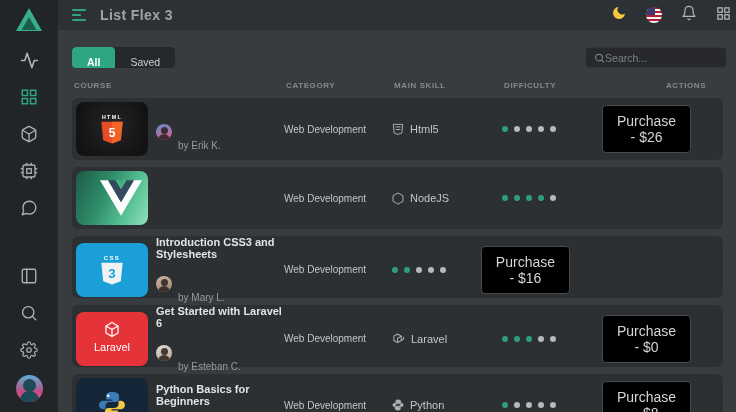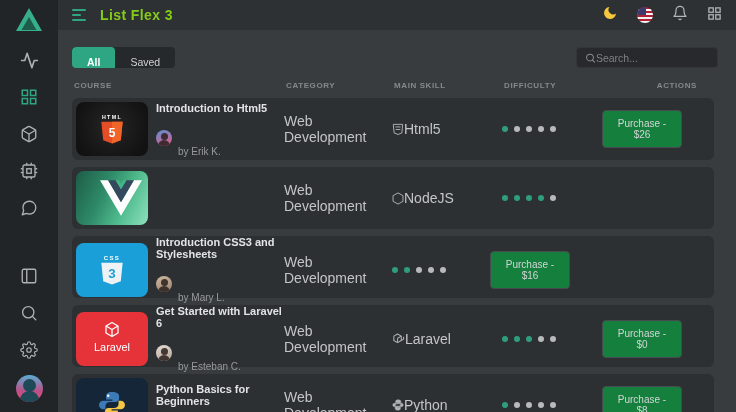--- a/index.html
+++ b/index.html
@@ -31,21 +31,21 @@
   .main { flex:1; display:flex; flex-direction:column; }
   .topbar {
     height:30px; background:#2e3134; display:flex; align-items:center;
     padding:0 16px 0 14px; flex:none;
   }
   .hamburger { display:flex; flex-direction:column; gap:3px; cursor:pointer; }
   .hamburger i { display:block; height:2px; background:#2fa683; border-radius:1px; }
   .hamburger i:nth-child(1){ width:14px; }
   .hamburger i:nth-child(2){ width:9px; }
   .hamburger i:nth-child(3){ width:14px; }
-  .page-title { font-size:14px; font-weight:700; letter-spacing:.4px; color:#84cc16; margin-left:14px; }
+  .page-title { font-size:14px; font-weight:700; letter-spacing:.4px; color:#a3a3a3; margin-left:14px; }
   .topbar-actions { margin-left:auto; display:flex; align-items:center; gap:19px; }
   .topbar-actions > * { cursor:pointer; }
   .flag { width:16px; height:16px; border-radius:50%; overflow:hidden; position:relative;
     background:repeating-linear-gradient(180deg,#b22234 0 2px,#f5f5f5 2px 4px); }
   .flag::before { content:""; position:absolute; width:9px; height:8px; background:#3c3b6e; top:0; left:0; }
 
   .content { flex:1; padding-top:17px; overflow:hidden; }
   .controls { display:flex; align-items:center; margin:0 20px 0 14px; }
   .tabs { display:inline-flex; background:#26292c; border-radius:4px; overflow:hidden; height:21px; }
   .tab { border:none; font-family:inherit; font-size:10.5px; padding:0 15px; background:transparent; color:#cfd1d3; cursor:pointer; height:29px; }
@@ -78,34 +78,34 @@
   .author-line { display:flex; align-items:center; gap:6px; margin-top:5px; }
   .avatar { width:16px; height:16px; border-radius:50%; position:relative; overflow:hidden; flex:none; }
   .avatar::before { content:""; position:absolute; width:7px; height:7px; border-radius:50%; background:rgba(42,32,28,.85); top:3px; left:4.5px; }
   .avatar::after { content:""; position:absolute; width:12px; height:7px; border-radius:6px 6px 0 0; background:rgba(42,32,28,.85); top:10px; left:2px; }
   .av-0 { background:linear-gradient(160deg,#5b8fd0,#e85a8a); }
   .av-1 { background:linear-gradient(160deg,#e8c49a,#b0785a); }
   .av-2 { background:linear-gradient(160deg,#cdb7a0,#9b8574); }
   .av-3 { background:linear-gradient(160deg,#e4dcd4,#b5a494); }
   .av-4 { background:linear-gradient(160deg,#dfd6cd,#af9e8e); }
   .author { font-size:10px; color:#97999d;margin-top:27px; }
-  .cell-category { font-size:14px; color:#c3c5c7; }
-  .cell-skill { display:flex; align-items:center; font-size:14px; color:#c3c5c7; }
+  .cell-category { font-size:10px; color:#c3c5c7; }
+  .cell-skill { display:flex; align-items:center; gap:6px; font-size:11px; color:#c3c5c7; }
   .skill-icon svg { display:none; stroke:#b0b3b6; }
   .skill-icon[data-skill="html5-icon"]   .si-shield { display:block; }
   .skill-icon[data-skill="css3-icon"]    .si-shield { display:block; }
   .skill-icon[data-skill="nodejs-icon"]  .si-hex    { display:block; }
   .skill-icon[data-skill="laravel-icon"] .si-lara   { display:block; }
   .skill-icon[data-skill="python-icon"]  .si-py     { display:block; }
   .cell-dots { display:flex; gap:6px; }
   .dot { width:6px; height:6px; border-radius:50%; background:#b7b9bb; }
   .dot.filled { background:#2f9e7e; }
   .cell-action { justify-self:end; padding-right:32px; }
   .purchase-btn {
-    font-family:inherit; font-size:10px; color:#d3d4d6; background:#15803d;
+    font-family:inherit; font-size:14px; color:#d3d4d6; background:#000000;
     border:1px solid #474a4e; border-radius:4px; padding:7px 14px; min-width:80px; cursor:pointer;
   }
 </style>
 </head>
 <body>
 
 <aside class="sidebar">
   <svg class="logo" viewBox="0 0 30 28">
     <polygon points="15,2 28,25 2,25" fill="#37b089"></polygon>
     <polygon points="15,11 22.5,24 7.5,24" fill="#1d5c4b"></polygon>
@@ -231,21 +231,20 @@
       <div class="thumb" data-logo="html5">
         <svg class="lg-html5" width="34" height="36" viewBox="0 0 24 27">
           <text x="12" y="6" text-anchor="middle" fill="#fff" font-size="4" font-weight="bold" letter-spacing="1" font-family="Liberation Sans, sans-serif">HTML</text>
           <path d="M4 8 L20 8 L18.6 22 L12 24.3 L5.4 22 Z" fill="#e44d26"></path>
           <path d="M12 8 H20 L18.6 22 L12 24.3 Z" fill="#f16529"></path>
           <text x="12" y="19.5" text-anchor="middle" fill="#fff" font-size="9" font-weight="bold" font-family="Liberation Sans, sans-serif">5</text>
         </svg>
 
       </div>
       <div>
-        <div class="course-title">Introduction to Html5</div>
         <div class="author-line">
           <span class="avatar av-0"></span>
           <span class="author">by Erik K.</span>
         </div>
       </div>
     </div>
     <div class="cell-category">Web Development</div>
     <div class="cell-skill">
       <span class="skill-icon" data-skill="html5-icon">
         <svg class="si-shield" width="12" height="13" viewBox="0 0 14 15" fill="none" stroke-width="1.1">

